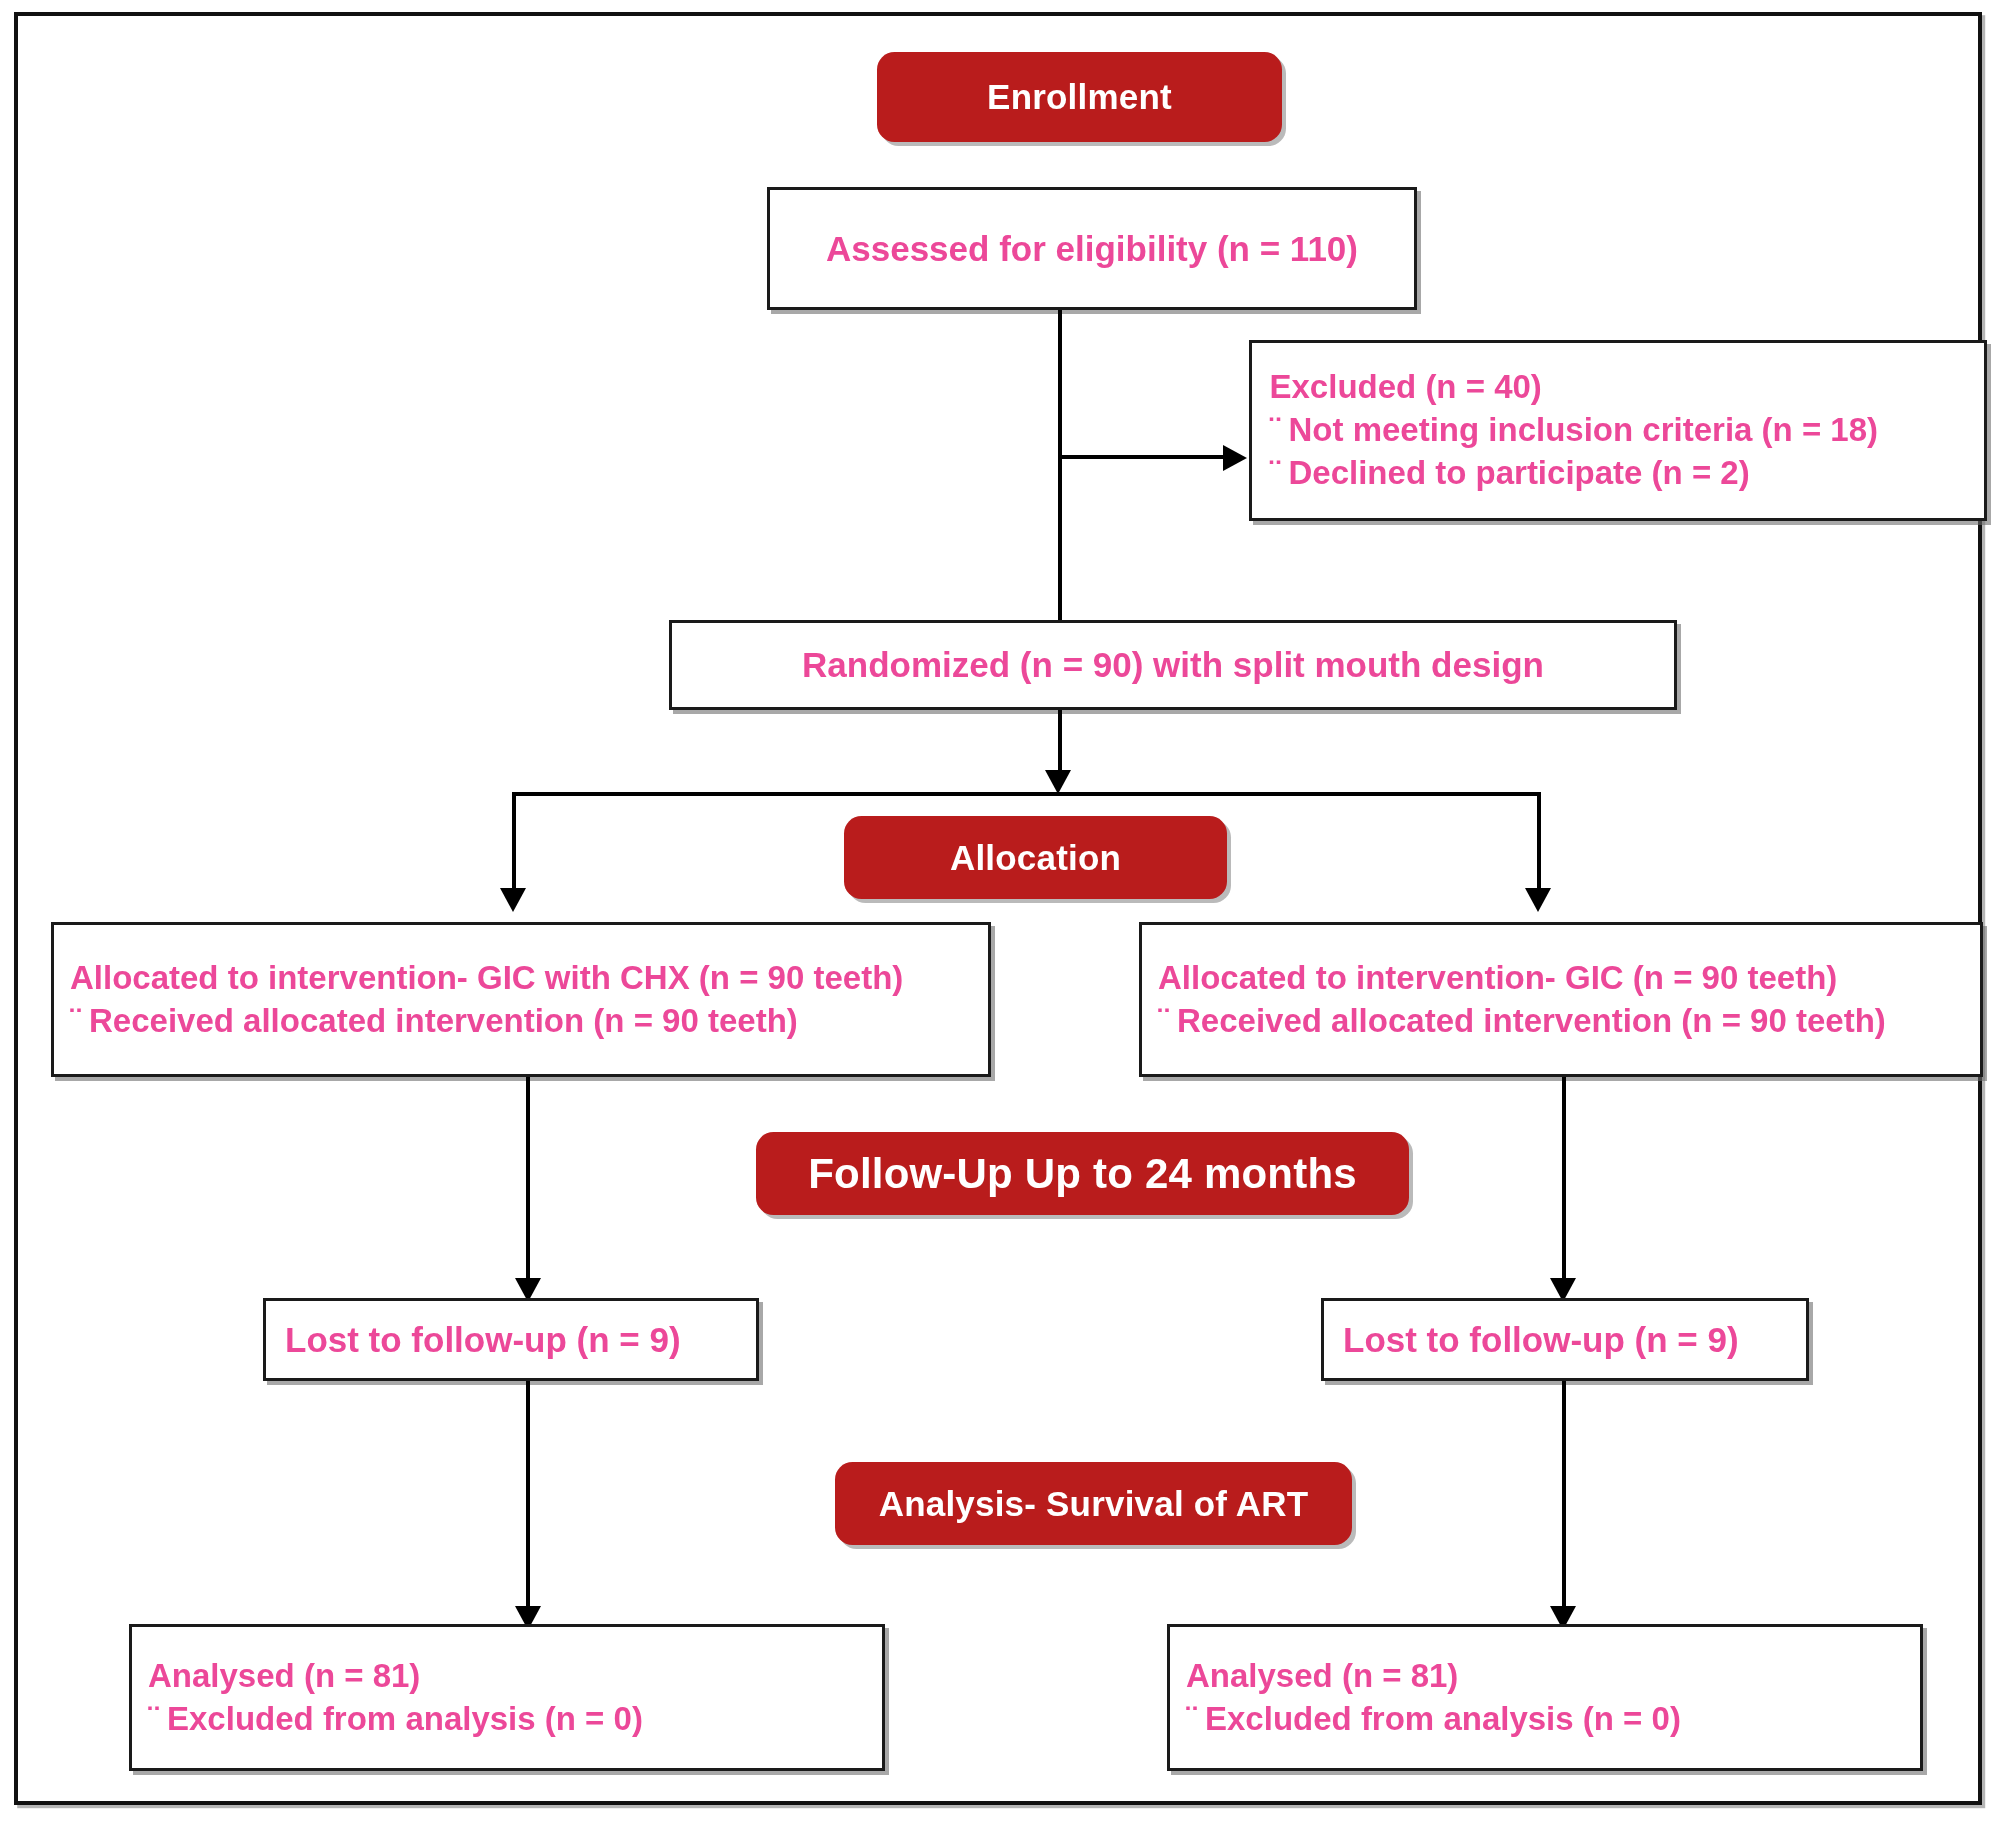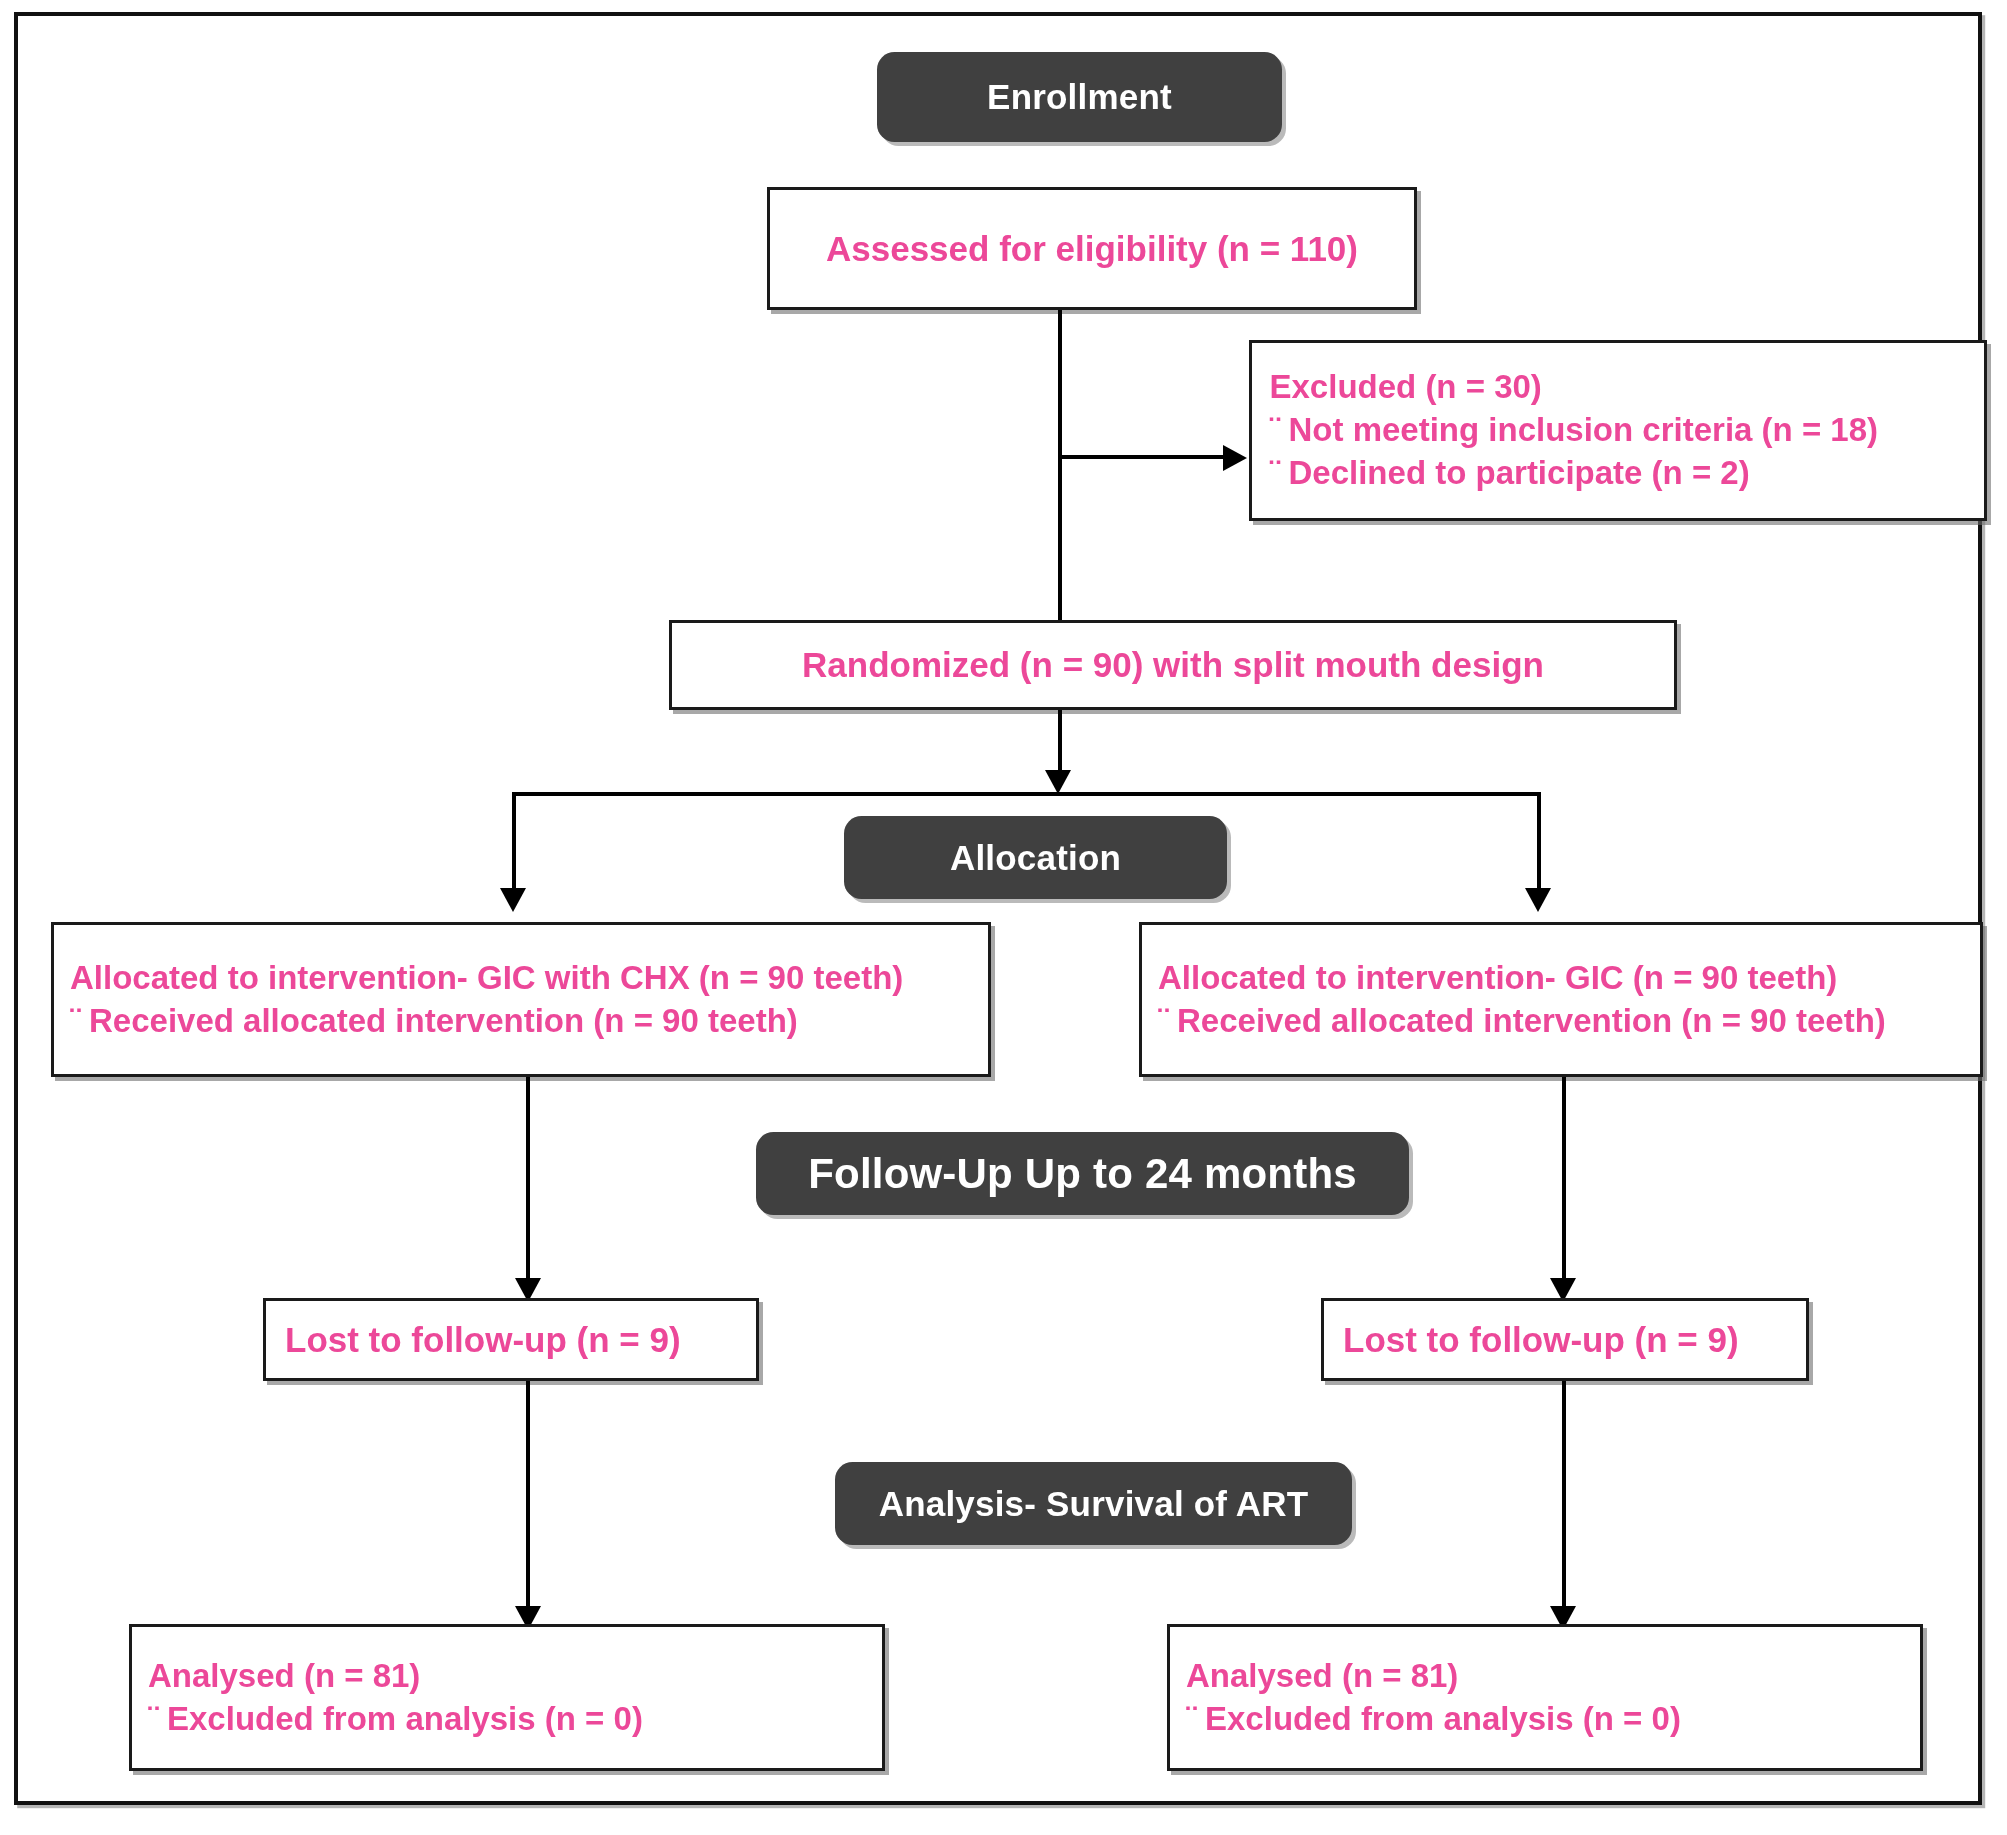--- a/index.html
+++ b/index.html
@@ -51,21 +51,21 @@
     text-align: left;
   }
   .node .line {
     white-space: nowrap;
   }
 
   
   .banner {
     position: absolute;
     box-sizing: border-box;
-    background: #404040;
+    background: #b91c1c;
     color: #ffffff;
     border-radius: 17.5px;
     font-weight: bold;
     display: flex;
     align-items: center;
     justify-content: center;
     letter-spacing: 0.2px;
     box-shadow: 4px 4px 0 0 rgba(130,130,130,0.55);
     z-index: 5;
   }
@@ -124,21 +124,21 @@
   <div class="node center" style="left:767px; top:187px; width:650px; height:123px; font-size:35px;">
     <span class="line">Assessed for eligibility (n = 110)</span>
   </div>
 
   <div class="vline" style="left:1058px; top:310px; height:310px;"></div>
 
   <div class="hline" style="left:1058px; top:455px; width:168px;"></div>
   <div class="arrow-right" style="left:1223px; top:445px;"></div>
 
   <div class="node left" style="left:1249px; top:340px; width:738px; height:181px; font-size:33px; padding:11px 17.5px;">
-    <span class="line">Excluded  (n = 30)</span>
+    <span class="line">Excluded  (n = 40)</span>
     <span class="bullet-line">
       <span class="bullet">¨</span>
       <span>Not meeting inclusion criteria (n = 18)</span>
     </span>
     <span class="bullet-line">
       <span class="bullet">¨</span>
       <span>Declined to participate (n = 2)</span>
     </span>
   </div>
 

